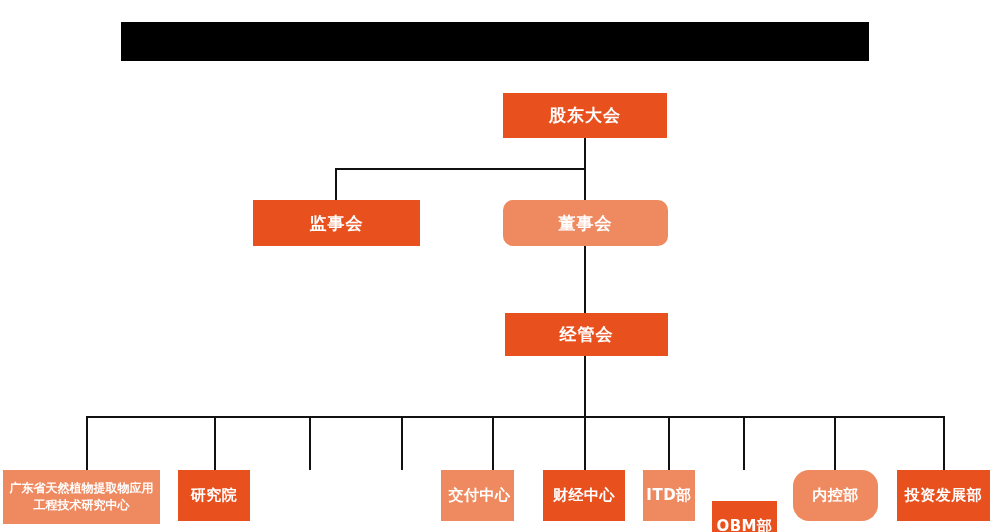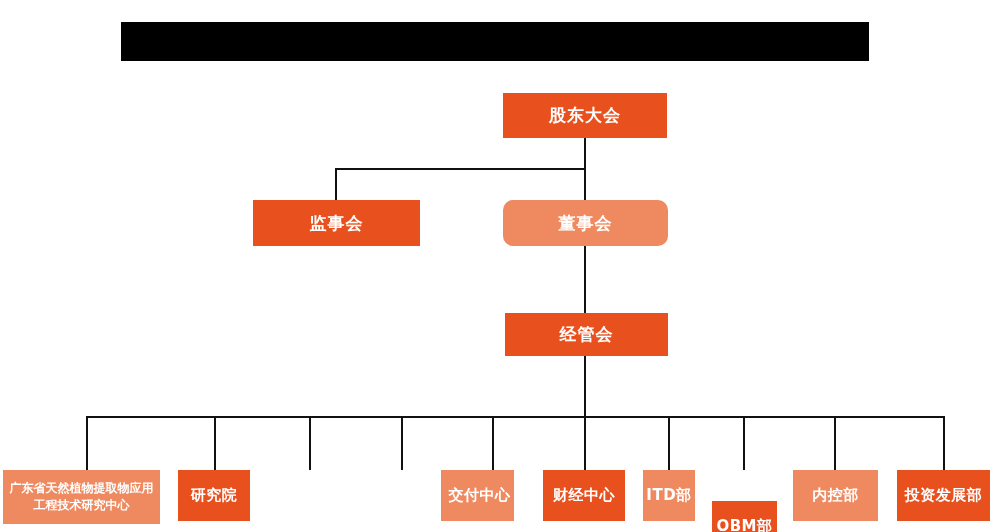--- a/index.html
+++ b/index.html
@@ -46,21 +46,21 @@
 
   .dept { top: 470px; height: 51px; font-size: 15px; letter-spacing: 0.5px; padding: 0 3px; }
   #dept-0 { left:   3px; width: 157px; height: 54px; font-size: 12px; line-height: 1.45; letter-spacing: 0; }
   #dept-1 { left: 178px; width:  72px; }
   #dept-2 { left: 267px; width:  88px; }
   #dept-3 { left: 363px; width:  75px; }
   #dept-4 { left: 441px; width:  73px; padding-left: 7px; }
   #dept-5 { left: 543px; width:  82px; }
   #dept-6 { left: 643px; width:  52px; }
   #dept-7 { left: 712px; width:  65px; margin-top: 31px; }
-  #dept-8 { left: 793px; width:  85px; }
+  #dept-8 { left: 793px; width:  85px; border-radius: 16px; }
   #dept-9 { left: 897px; width:  93px; }
 
   
   .line {
     position: absolute;
     background: var(--line, #111111);
   }
   .v { width: 2px; }
   .h { height: 2px; }
 

